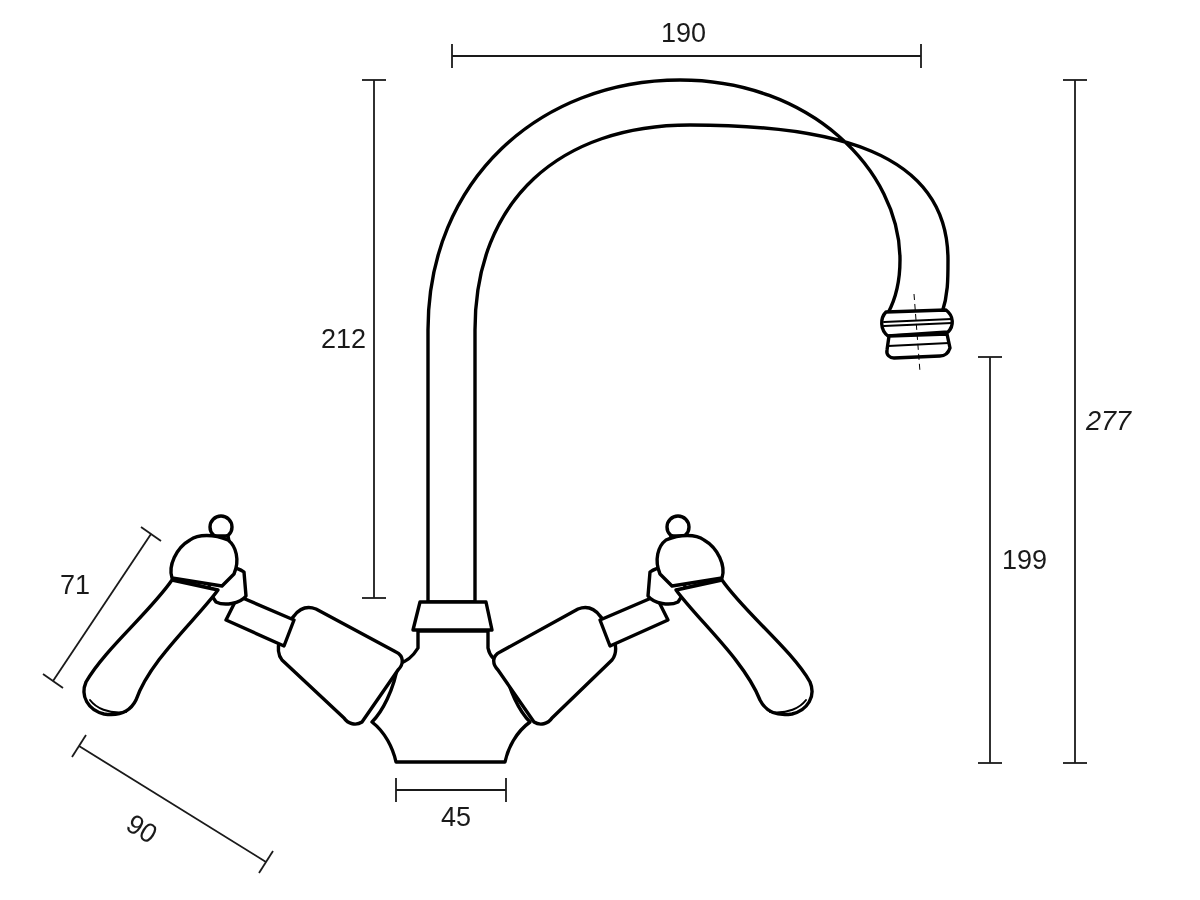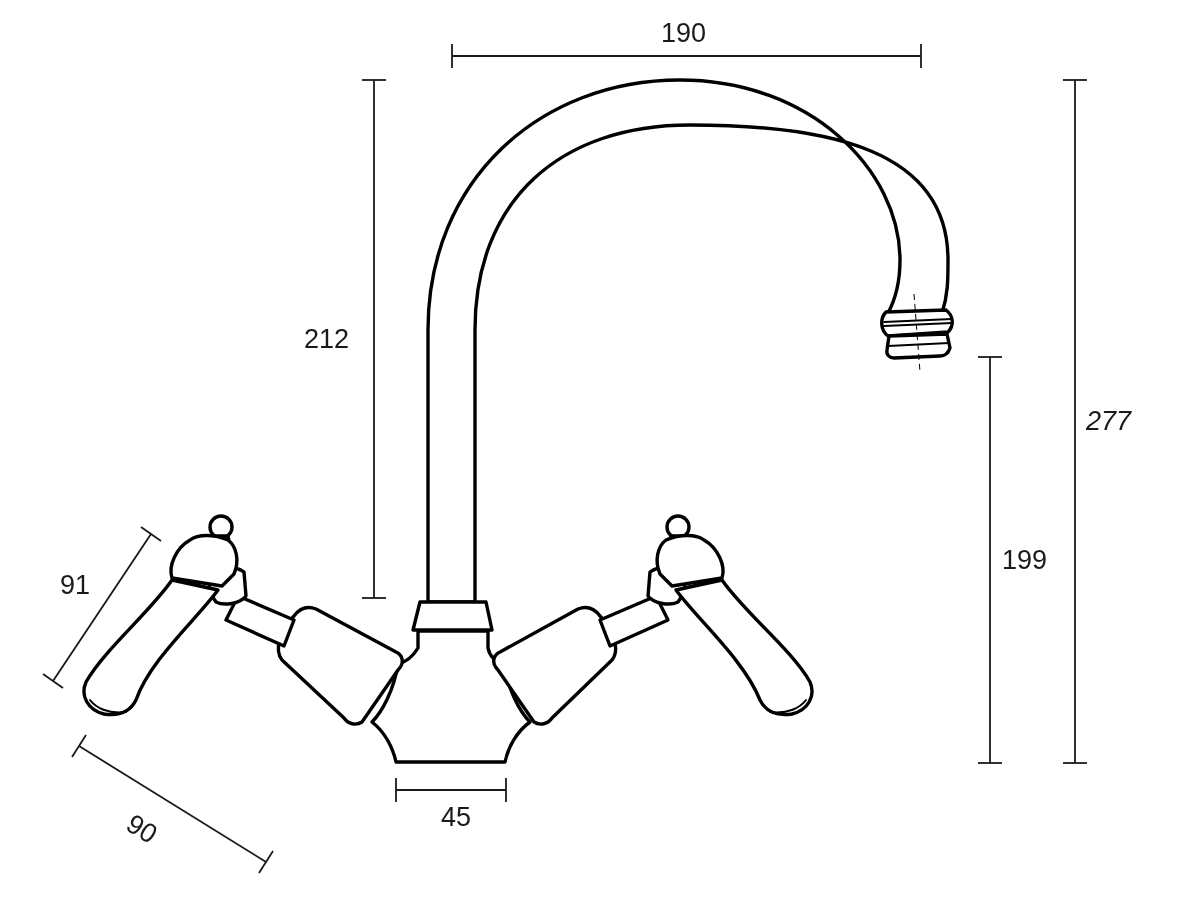--- a/index.html
+++ b/index.html
@@ -146,23 +146,23 @@
       C 698 620, 744 660, 760 700
       C 766 712, 778 716, 792 714
       C 808 710, 816 696, 810 682
       C 792 650, 744 612, 722 580 Z"></path>
     <path class="outline-thin" d="M 806 700 C 800 708, 788 714, 770 712"></path>
   </g>
 </svg>
 
 <span class="dim-label" style="left:661px; top:20px;">190</span>
 
-<span class="dim-label" style="left:304px; top:326px;">212</span>
+<span class="dim-label" style="left:321px; top:326px;">212</span>
 
 <span class="dim-label" style="left:1086px; top:408px;font-style:italic;">277</span>
 
 <span class="dim-label" style="left:1002px; top:547px;">199</span>
 
-<span class="dim-label" style="left:60px; top:572px;">91</span>
+<span class="dim-label" style="left:60px; top:572px;">71</span>
 
 <span class="dim-label" style="left:136px; top:810px; transform: rotate(32deg); transform-origin: left top;">90</span>
 
 <span class="dim-label" style="left:432px; top:804px;margin-left:9px;">45</span>
 
 </body></html>

